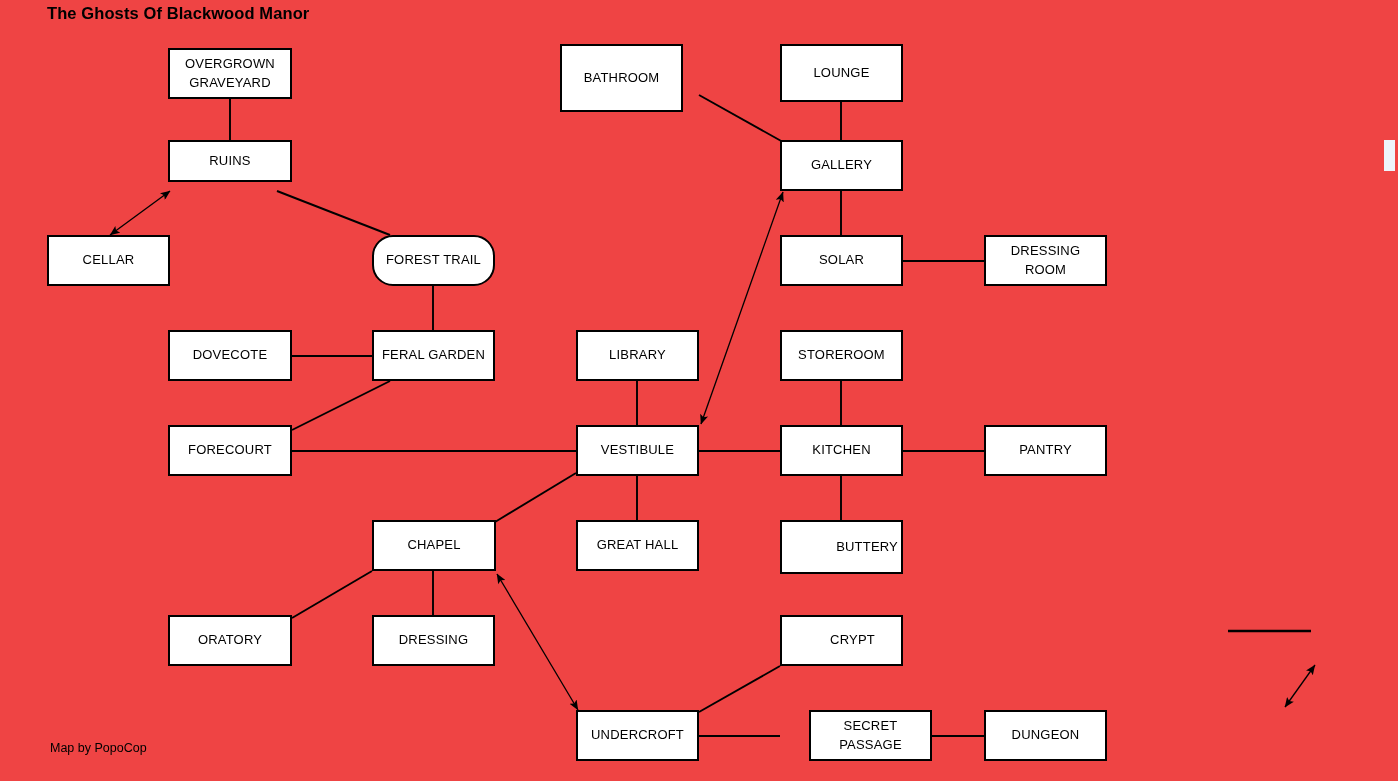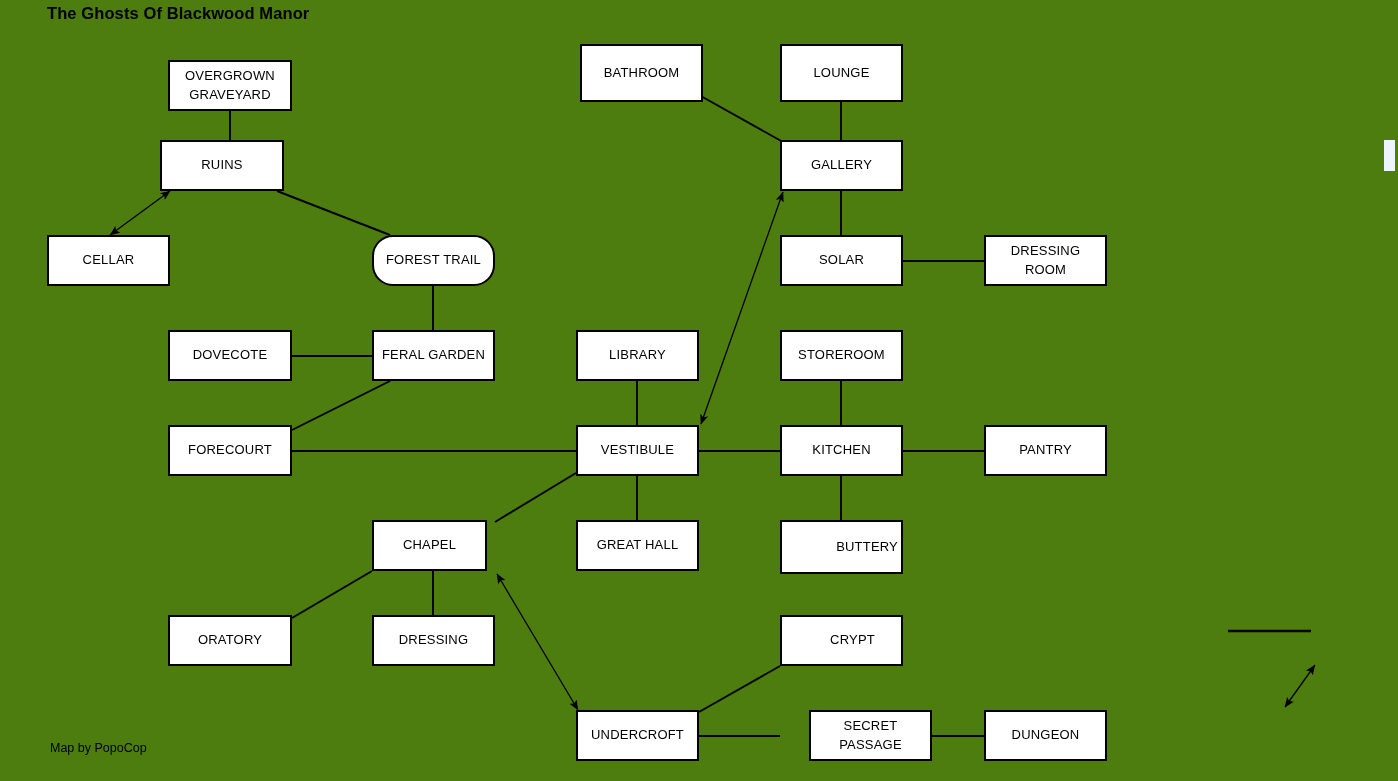--- a/index.html
+++ b/index.html
@@ -10,21 +10,21 @@
   }
   body {
     font-family: "Liberation Sans", sans-serif;
     color: #000000;
   }
   #page {
     position: relative;
     width: 1398px;
     height: 781px;
     overflow: hidden;
-    background: #4d7c0f;
+    background: #ef4444;
   }
   #map-title {
     position: absolute;
     left: 47px;
     top: 4px;
     font-size: 16.5px;
     font-weight: bold;
     letter-spacing: 0.1px;
     white-space: nowrap;
   }
@@ -139,25 +139,25 @@
         <line x1="699" y1="736" x2="780" y2="736" stroke="#000000" stroke-width="1.9"></line>
         <line x1="903" y1="736" x2="984" y2="736" stroke="#000000" stroke-width="1.9"></line>
       </g>
     <g id="key-marks">
       <line id="key-passage-line" stroke="#000000" stroke-width="2.4" x1="1228" y1="631" x2="1311" y2="631"></line>
       <line id="key-stairs-line" stroke="#000000" stroke-width="1.3" marker-end="url(#arrowhead-end)" marker-start="url(#arrowhead-start)" x1="1285" y1="707" x2="1315" y2="665"></line>
     </g>
   </svg>
 
   <div id="rooms">
-      <div class="room" style="left: 168px; top: 60px; width: 124px; height: 51px;">
+      <div class="room" style="left: 168px; top: 48px; width: 124px; height: 51px;">
         <span class="room-label">OVERGROWN
 GRAVEYARD</span>
       </div>
-      <div class="room" style="left: 160px; top: 140px; width: 124px; height: 51px;">
+      <div class="room" style="left: 168px; top: 140px; width: 124px; height: 42px;">
         <span class="room-label">RUINS</span>
       </div>
       <div class="room" style="left: 47px; top: 235px; width: 123px; height: 51px;">
         <span class="room-label">CELLAR</span>
       </div>
       <div class="room" style="left: 372px; top: 235px; width: 123px; height: 51px; border-radius: 21px;">
         <span class="room-label">FOREST TRAIL</span>
       </div>
       <div class="room" style="left: 168px; top: 330px; width: 124px; height: 51px;">
         <span class="room-label">DOVECOTE</span>
@@ -170,21 +170,21 @@
       </div>
       <div class="room" style="left: 576px; top: 330px; width: 123px; height: 51px;">
         <span class="room-label">LIBRARY</span>
       </div>
       <div class="room" style="left: 576px; top: 425px; width: 123px; height: 51px;">
         <span class="room-label">VESTIBULE</span>
       </div>
       <div class="room" style="left: 576px; top: 520px; width: 123px; height: 51px;">
         <span class="room-label">GREAT HALL</span>
       </div>
-      <div class="room" style="left: 580px; top: 44px; width: 123px; height: 58px;">
+      <div class="room" style="left: 560px; top: 44px; width: 123px; height: 68px;">
         <span class="room-label">BATHROOM</span>
       </div>
       <div class="room" style="left: 780px; top: 44px; width: 123px; height: 58px;">
         <span class="room-label">LOUNGE</span>
       </div>
       <div class="room" style="left: 780px; top: 140px; width: 123px; height: 51px;">
         <span class="room-label">GALLERY</span>
       </div>
       <div class="room" style="left: 780px; top: 235px; width: 123px; height: 51px;">
         <span class="room-label">SOLAR</span>
@@ -197,21 +197,21 @@
       </div>
       <div class="room" style="left: 780px; top: 425px; width: 123px; height: 51px;">
         <span class="room-label">KITCHEN</span>
       </div>
       <div class="room" style="left: 984px; top: 425px; width: 123px; height: 51px;">
         <span class="room-label">PANTRY</span>
       </div>
       <div class="room" style="left: 780px; top: 520px; width: 123px; height: 54px; justify-content: flex-end;">
         <span class="room-label">BUTTERY</span>
       </div>
-      <div class="room" style="left: 372px; top: 520px; width: 115px; height: 51px;">
+      <div class="room" style="left: 372px; top: 520px; width: 124px; height: 51px;">
         <span class="room-label">CHAPEL</span>
       </div>
       <div class="room" style="left: 168px; top: 615px; width: 124px; height: 51px;">
         <span class="room-label">ORATORY</span>
       </div>
       <div class="room" style="left: 372px; top: 615px; width: 123px; height: 51px;">
         <span class="room-label">DRESSING</span>
       </div>
       <div class="room" style="left: 780px; top: 615px; width: 123px; height: 51px; padding-left: 25px;">
         <span class="room-label">CRYPT</span>

